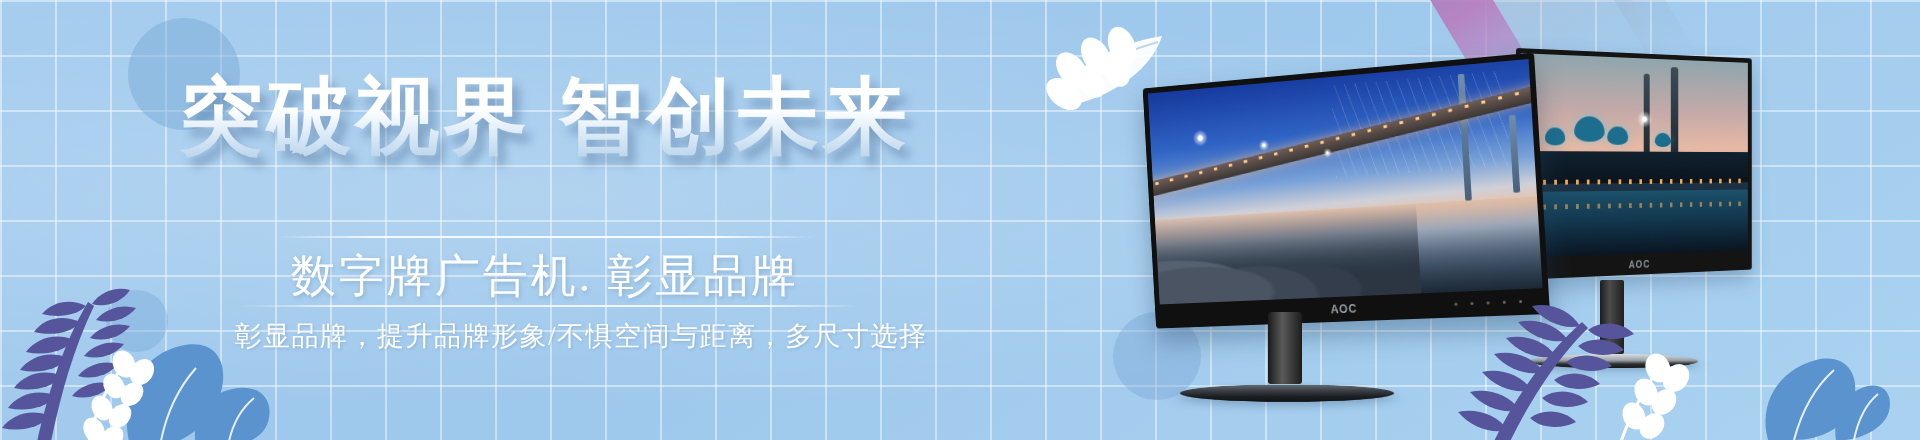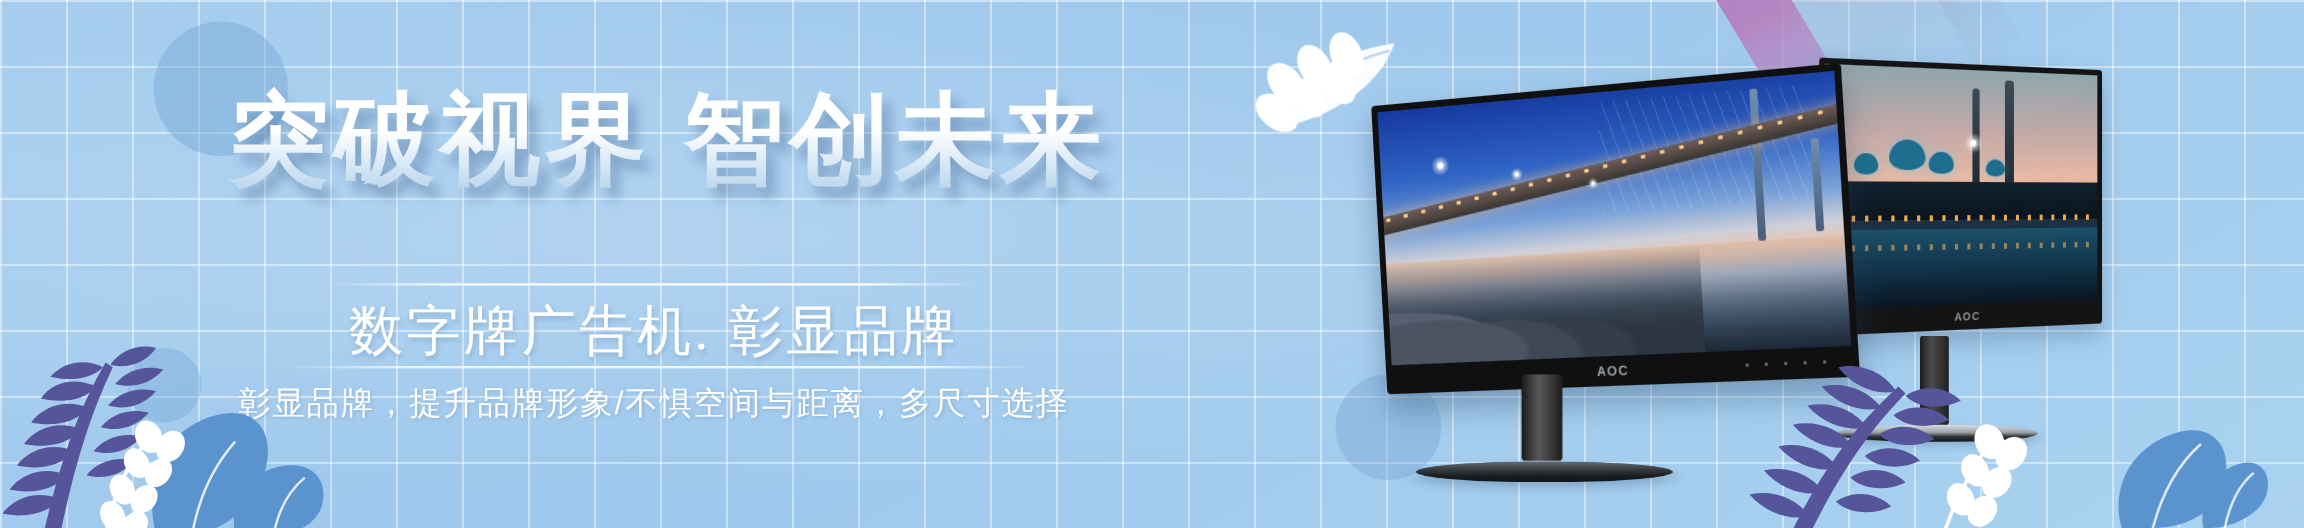--- a/index.html
+++ b/index.html
@@ -79,21 +79,20 @@
     font-weight: 700;
     letter-spacing: 4px;
     line-height: 1.05;
     background: linear-gradient(180deg, #ffffff 0%, #ffffff 42%, #dfecf8 68%, #b9d4ea 100%);
     -webkit-background-clip: text;
     background-clip: text;
     color: transparent;
     -webkit-text-fill-color: transparent;
     filter: drop-shadow(7px 9px 5px rgba(60,95,140,0.42));
     white-space: nowrap;
-    padding-left: 11px;
   }
   .divider {
     position: absolute;
     left: 275px; top: 236px;
     width: 540px; height: 2px;
     background: linear-gradient(to right, rgba(255,255,255,0) 0%, rgba(255,255,255,.85) 18%, rgba(255,255,255,.95) 82%, rgba(255,255,255,0) 100%);
   }
   .subtitle {
     position: absolute;
     left: 0; top: 246px;
@@ -108,26 +107,27 @@
   .divider2 {
     position: absolute;
     left: 240px; top: 305px;
     width: 620px; height: 2px;
     background: linear-gradient(to right, rgba(255,255,255,0) 0%, rgba(255,255,255,.75) 16%, rgba(255,255,255,.85) 84%, rgba(255,255,255,0) 100%);
   }
   .tagline {
     position: absolute;
     left: 0; top: 318px;
     width: 1090px;
-    font-family: Liberation Sans, sans-serif;
+    font-family: Liberation Serif, serif;
     font-size: 27px;
     letter-spacing: 1.5px;
     color: #ffffff;
     text-shadow: 1px 1px 3px rgba(70,105,150,0.28);
     white-space: nowrap;
+    padding-left: 36px;
   }
   
   .monitor { position: absolute; }
 
   
   .m2 { left: 1516px; top: 30px; width: 400px; height: 400px; }
   .m2-panel {
     position: absolute; left: 0; top: 18px;
     width: 274px; height: 232px;
     background: #141414;

